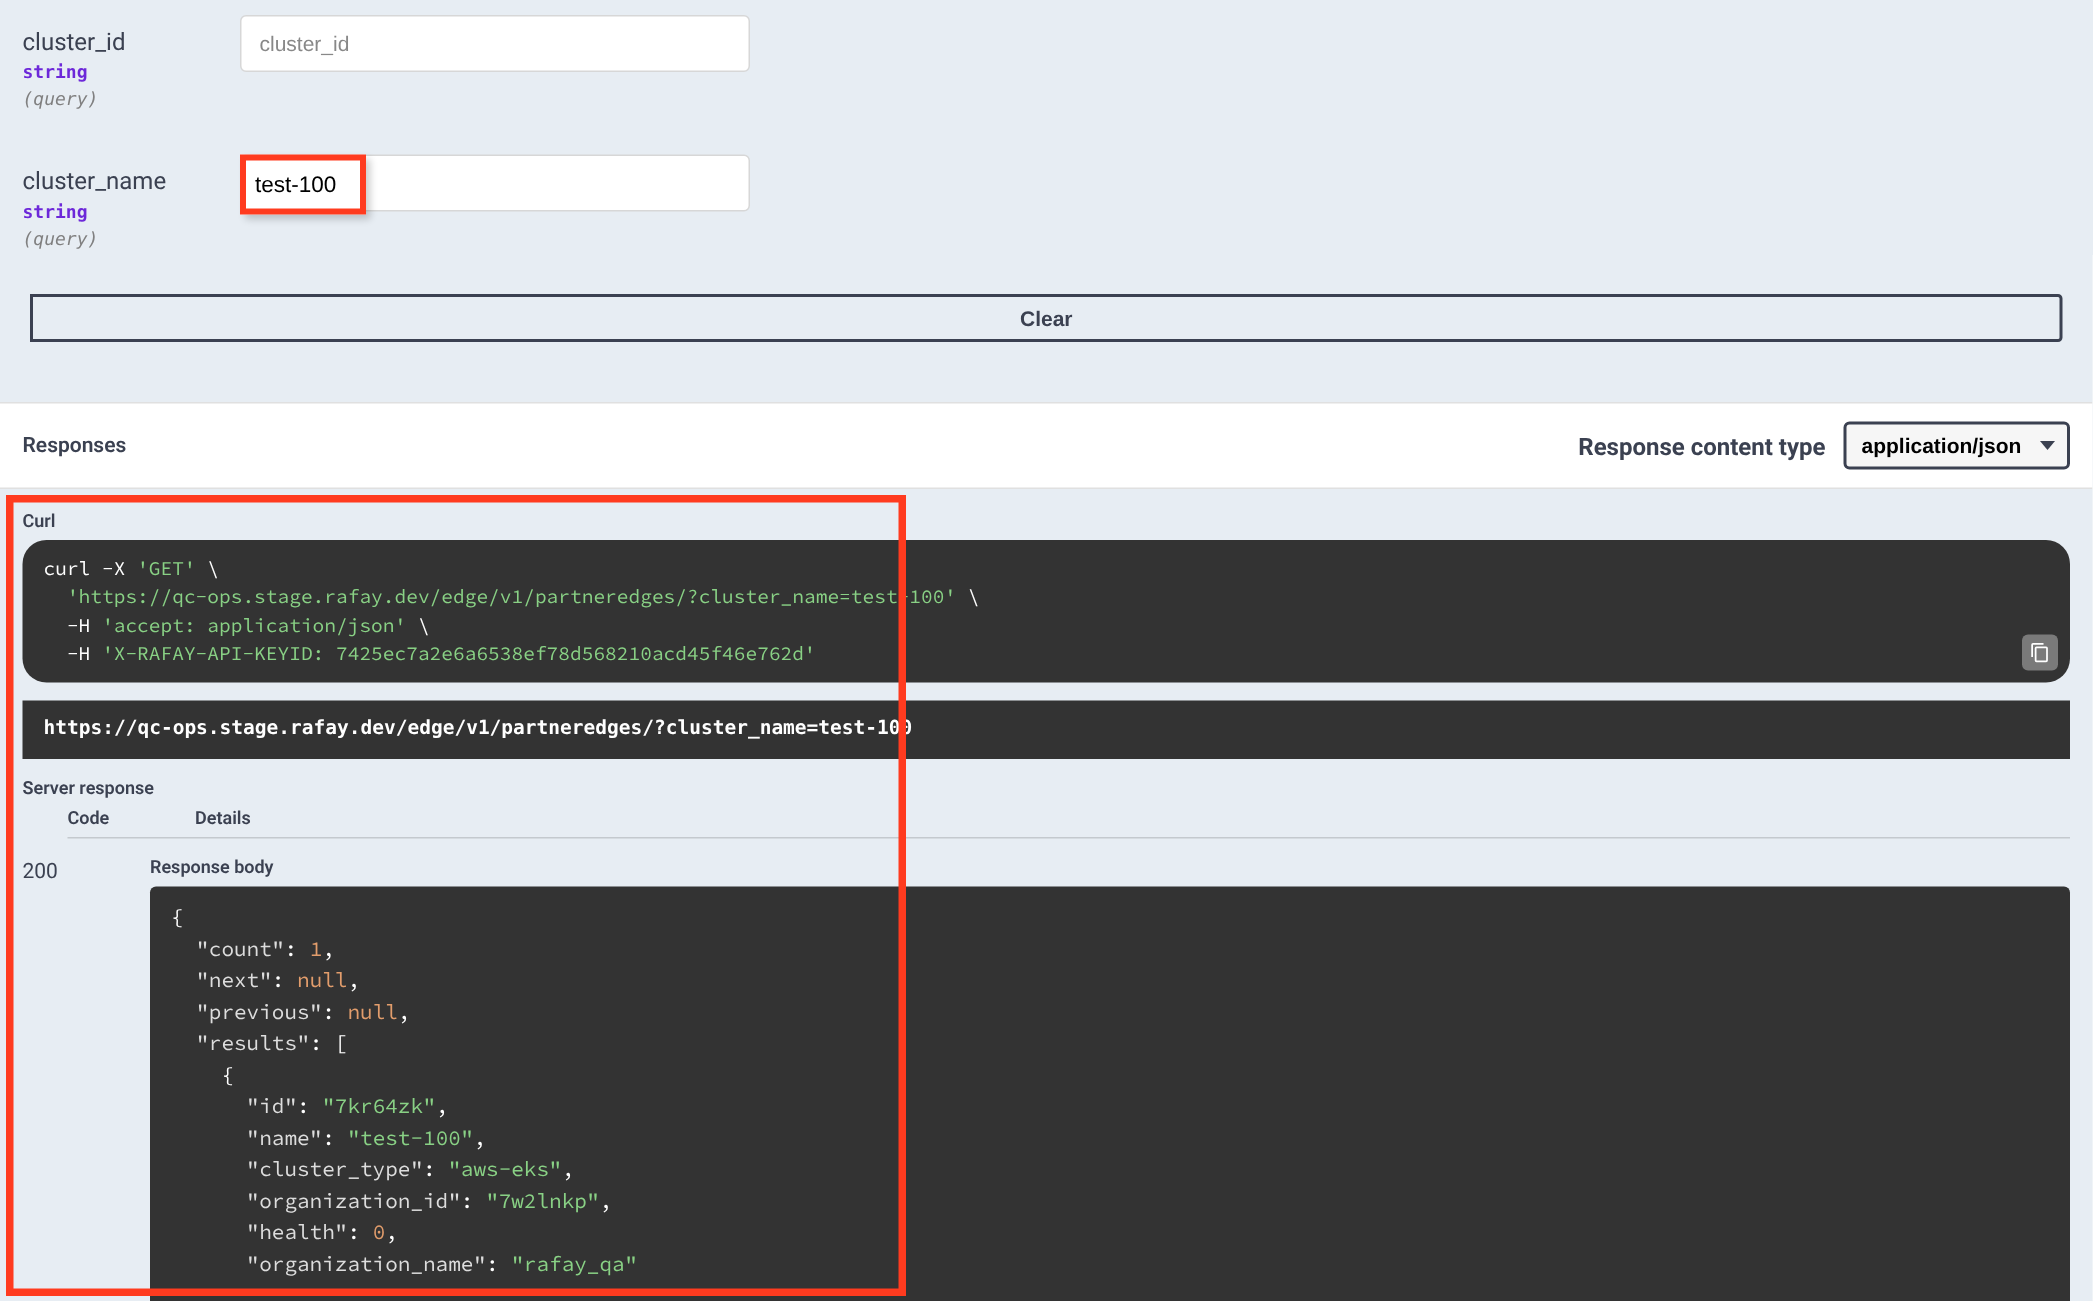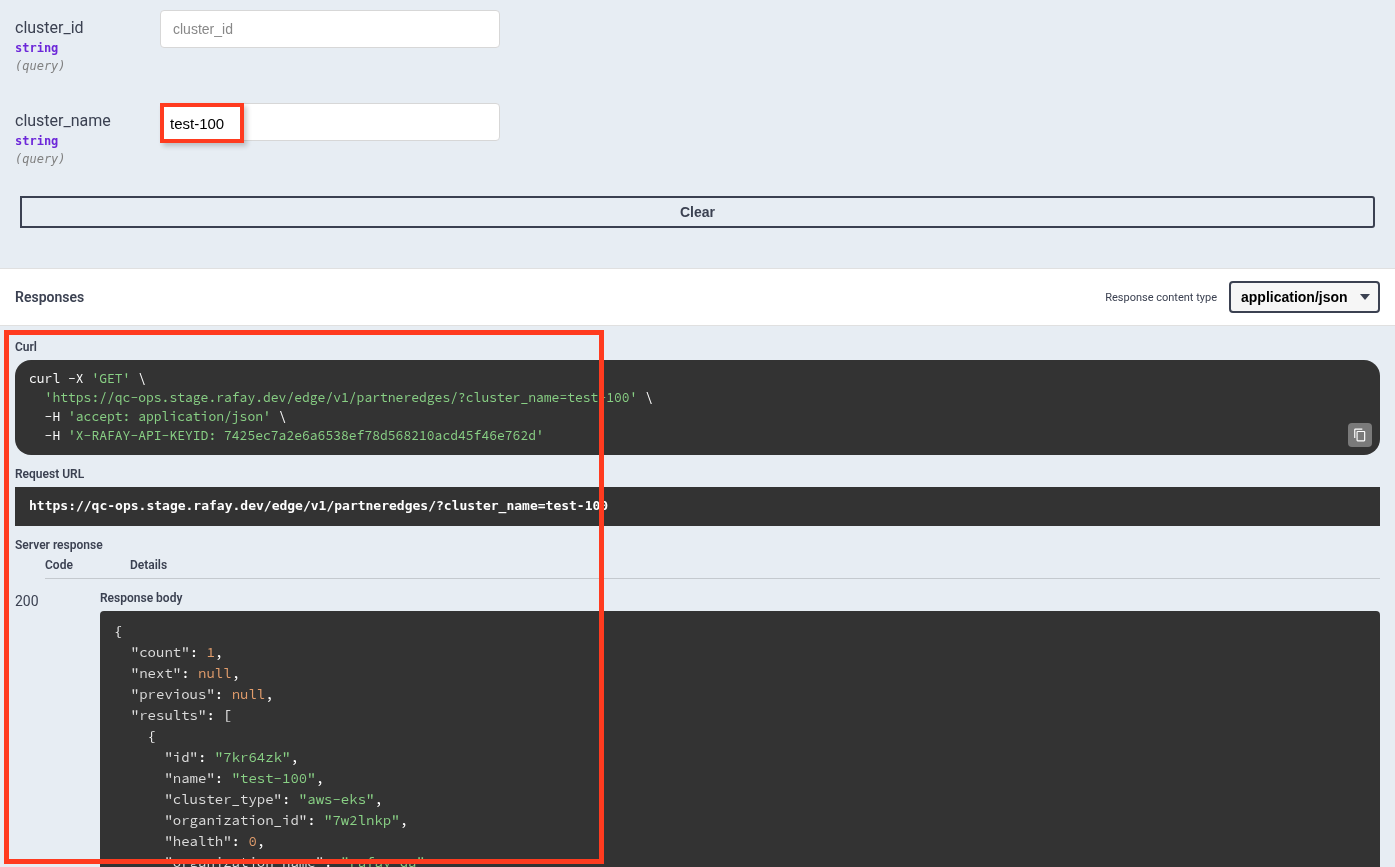--- a/index.html
+++ b/index.html
@@ -17,21 +17,21 @@
   .highlight-red { border: 4px solid #ff3b1f; display: inline-block; padding: 2px; margin-right: -8px; position: relative; z-index: 2; box-shadow: 3px 3px 5px rgba(0,0,0,0.2); }
   .highlight-red-big { border: 5px solid #ff3b1f; position: absolute; left: 4px; top: 330px; width: 600px; height: 534px; pointer-events: none; z-index: 5; }
 
   .btn-row { display: flex; gap: 0; margin: 0 5px; }
   .btn-execute { flex: 1; background: #4a90e2; color: #fff; border: none; height: 32px; font-size: 14px; font-weight: 600; border-radius: 3px 0 0 3px; cursor: pointer; }
   .btn-clear { flex: 1; background: #e7edf3; color: #3b4151; border: 2px solid #3b4151; height: 32px; font-size: 14px; font-weight: 600; border-radius: 0 3px 3px 0; cursor: pointer; }
 
   .responses-header { background: #fff; padding: 12px 15px; display: flex; justify-content: space-between; align-items: center; border-top: 1px solid #e0e0e0; border-bottom: 1px solid #e0e0e0; }
   .responses-title { font-size: 14px; font-weight: 600; color: #3b4151; }
   .content-type-wrap { display: flex; align-items: center; gap: 12px; }
-  .content-type-label { font-size: 11px; font-weight: 400; }
+  .content-type-label { font-size: 16px; font-weight: 700; }
   .content-type-select { border: 2px solid #3b4151; border-radius: 4px; padding: 6px 30px 6px 10px; font-size: 14px; font-weight: 600; background: #f6f6f6; appearance: none; position: relative; }
   .select-wrap { position: relative; }
   .select-wrap::after { content: ""; position: absolute; right: 10px; top: 50%; width: 0; height: 0; border-left: 5px solid transparent; border-right: 5px solid transparent; border-top: 6px solid #3b4151; transform: translateY(-50%); pointer-events: none; }
 
   .results-section { background: #e7edf3; padding: 14px 15px 10px 15px; position: relative; }
   .section-label { font-size: 12px; font-weight: 600; color: #3b4151; margin-bottom: 6px; }
   .code-block { background: #333333; border-radius: 16px; padding: 10px 14px; color: #fff; font-family: "Source Code Pro", Menlo, Consolas, monospace; font-size: 13px; line-height: 1.45; position: relative; white-space: pre; overflow-x: auto; margin-bottom: 12px; }
   .code-block .sym { color: #fff; }
   .code-block .str { color: #89d185; }
   .code-block .hdr { color: #89d185; }
@@ -101,21 +101,20 @@
 <div class="results-section" style="position:relative;">
 
   <div class="section-label">Curl</div>
   <div class="code-block"><span class="sym">curl -X </span><span class="str">'GET'</span><span class="sym"> \</span>
 <span class="sym">  </span><span class="str">'https://qc-ops.stage.rafay.dev/edge/v1/partneredges/?cluster_name=test-100'</span><span class="sym"> \</span>
 <span class="sym">  -H </span><span class="hdr">'accept: application/json'</span><span class="sym"> \</span>
 <span class="sym">  -H </span><span class="hdr">'X-RAFAY-API-KEYID: 7425ec7a2e6a6538ef78d568210acd45f46e762d'</span><div class="copy-icon"><svg viewBox="0 0 24 24">
           <path d="M16 1H4a2 2 0 0 0-2 2v14h2V3h12V1zm3 4H8a2 2 0 0 0-2 2v14a2 2 0 0 0 2 2h11a2 2 0 0 0 2-2V7a2 2 0 0 0-2-2zm0 16H8V7h11v14z"></path>
         </svg></div></div>
 
-  <div class="section-label">Request URL</div>
   <div class="url-block">https://qc-ops.stage.rafay.dev/edge/v1/partneredges/?cluster_name=test-100</div>
 
   <div class="section-label">Server response</div>
   <div class="resp-table-head">
     <div class="col-code">Code</div>
     <div>Details</div>
   </div>
 
   <div class="resp-row">
     <div class="status-code">200</div>

